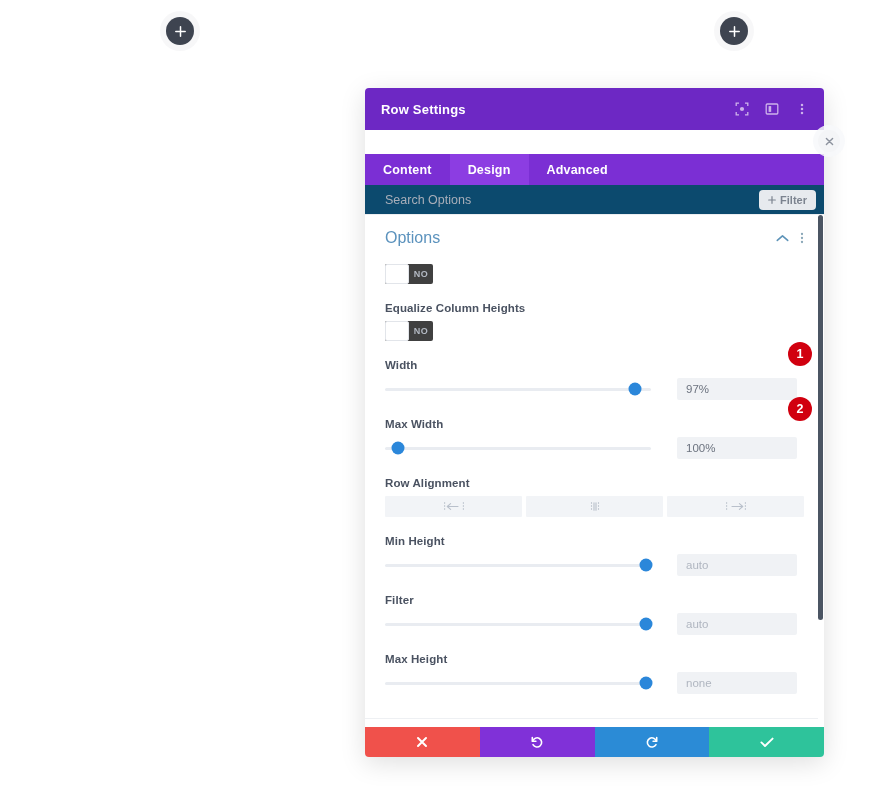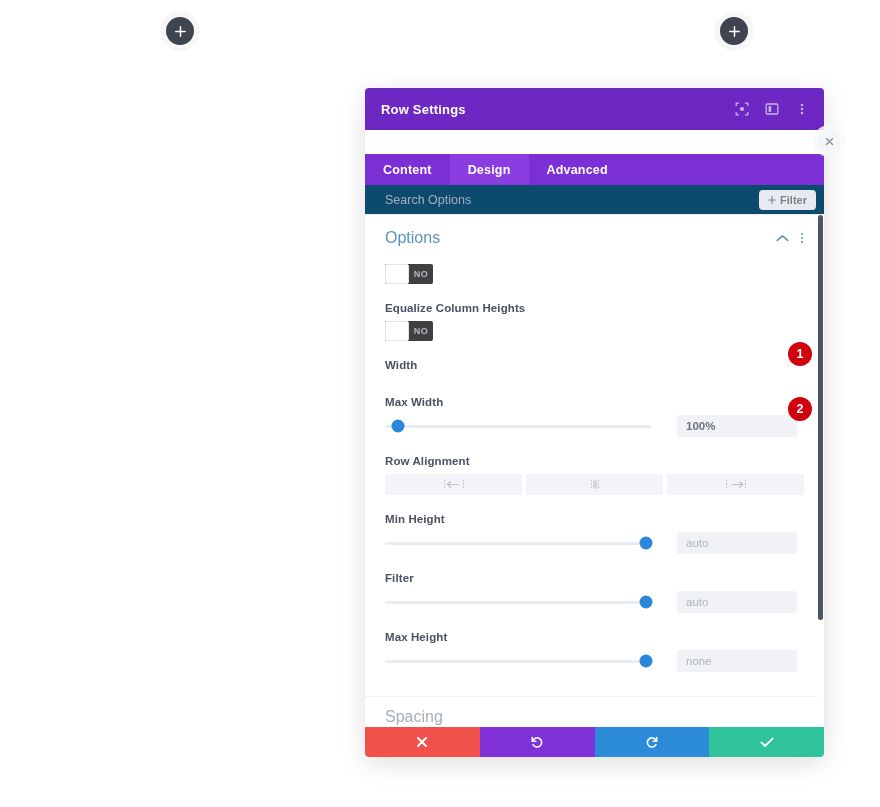--- a/index.html
+++ b/index.html
@@ -299,30 +299,37 @@
         <div class="field" style="padding-top:18px;">
           <div class="field-label">Equalize Column Heights</div>
           <div class="toggle">
             <div class="knob"></div>
             <div class="tlabel">NO</div>
           </div>
         </div>
 
         <div class="field" style="padding-top:18px;">
           <div class="field-label">Width</div>
+          <div class="slider-row">
+            <div class="slider" style="width:266px;">
+              <div class="track"></div>
+              <div class="handle" style="left:94%;"></div>
+            </div>
+            <input class="num-input" type="text" readonly="" style="width: 120px; margin-left: 26px;" value="97%">
+          </div>
         </div>
 
         <div class="field" style="padding-top:18px;">
           <div class="field-label">Max Width</div>
           <div class="slider-row">
             <div class="slider" style="width:266px;">
               <div class="track"></div>
               <div class="handle" style="left:5%;"></div>
             </div>
-            <input class="num-input" type="text" readonly="" style="width: 120px; margin-left: 26px; font-weight: bold;" value="100%">
+            <input class="num-input" type="text" readonly="" style="width: 120px; margin-left: 26px;" value="100%">
           </div>
         </div>
 
         <div class="field" style="padding-top:18px;">
           <div class="field-label">Row Alignment</div>
           <div class="align-group">
             <div class="align-btn">
               <span>
                 <svg width="22" height="11" viewBox="0 0 22 11" fill="none" stroke="#b9c0cb" stroke-width="1.1">
                   <path d="M1.6 1.2v8.6" stroke-dasharray="1.6 1.4"></path>

